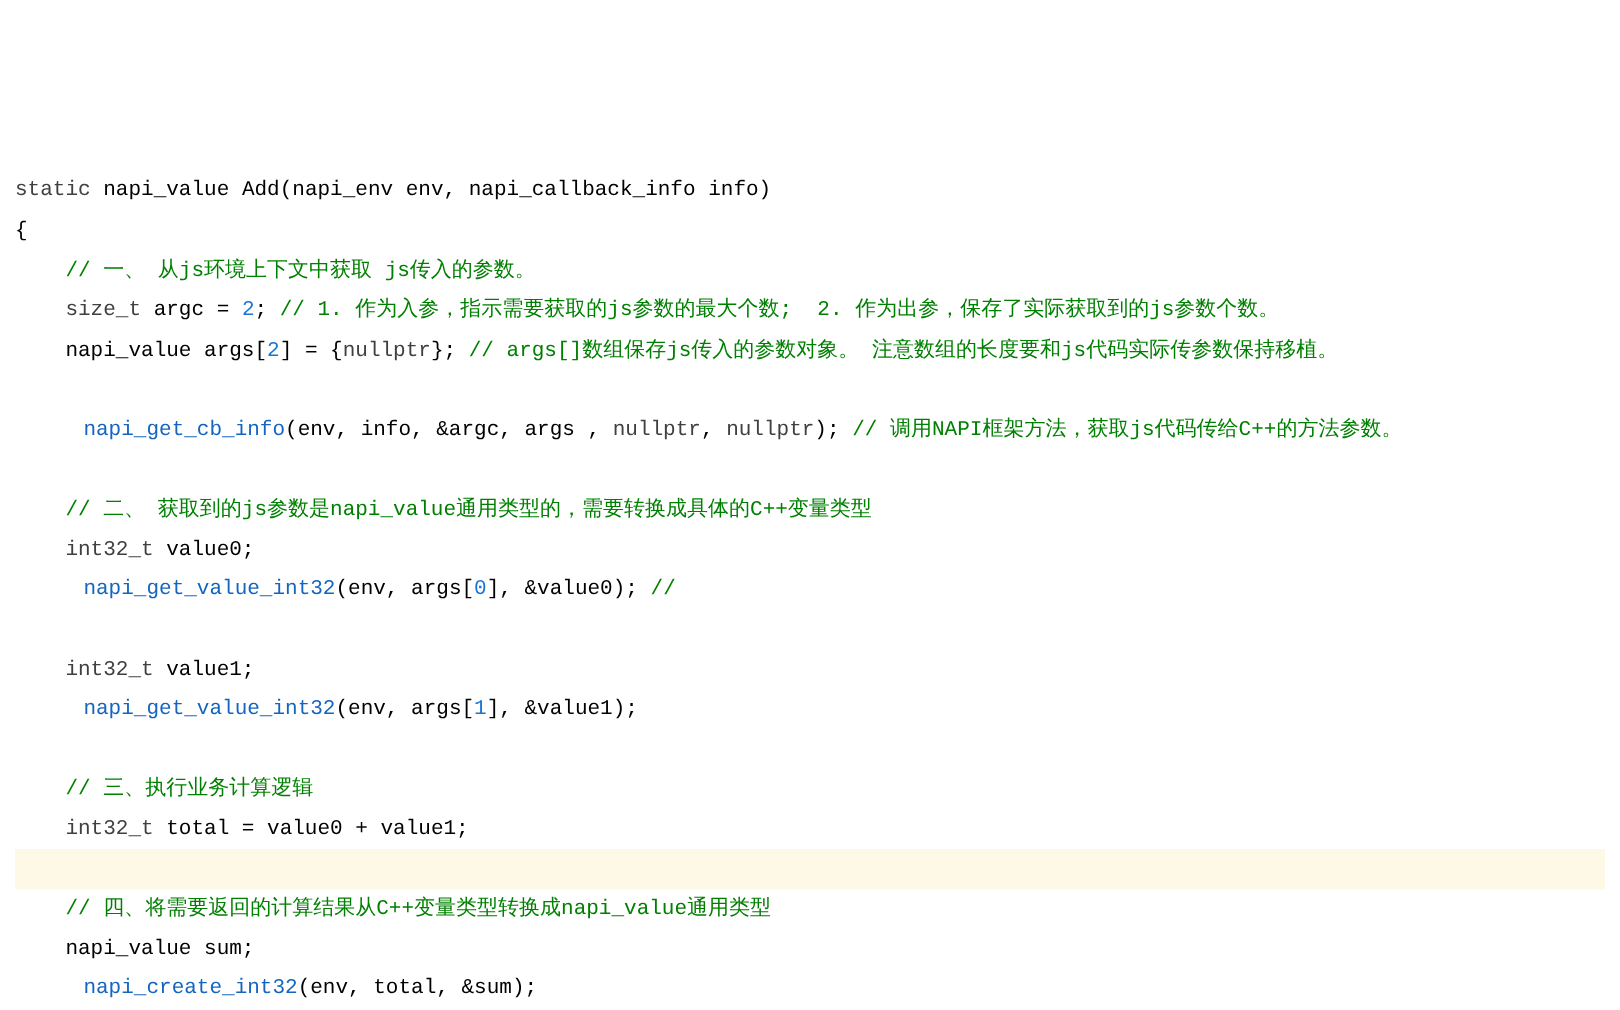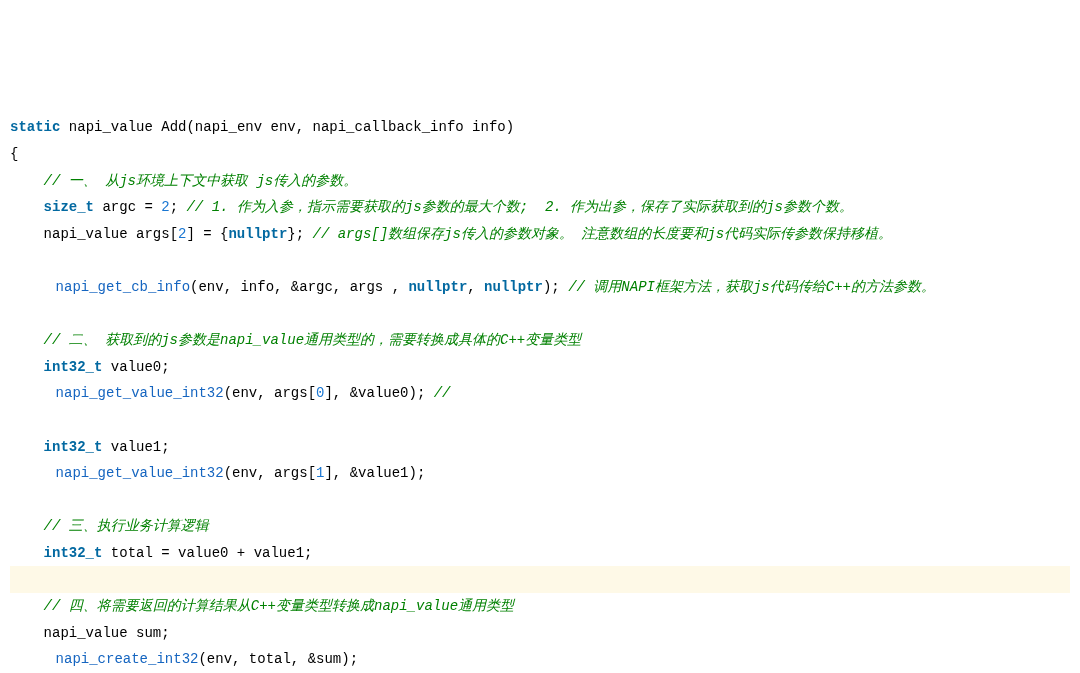--- a/index.html
+++ b/index.html
@@ -18,36 +18,34 @@
       width: 1080px;
     }
     .line {
       display: block;
       min-height: 1.9em;
     }
     .line.highlighted {
       background: #fef9e7;
     }
     .keyword {
-      color: #0369a1;
-      font-weight: bold;
+      color: #404040;
     }
     .func-call {
       color: #1565c0;
       padding-left: 12px;
     }
     .number {
       color: #1976d2;
     }
     .brace {
       color: #000000;
     }
     .comment {
       color: #008000;
-      font-style: italic;
     }
     .black-func {
       color: #000000;
     }
   </style>
 </head>
 <body>
 
 
 

